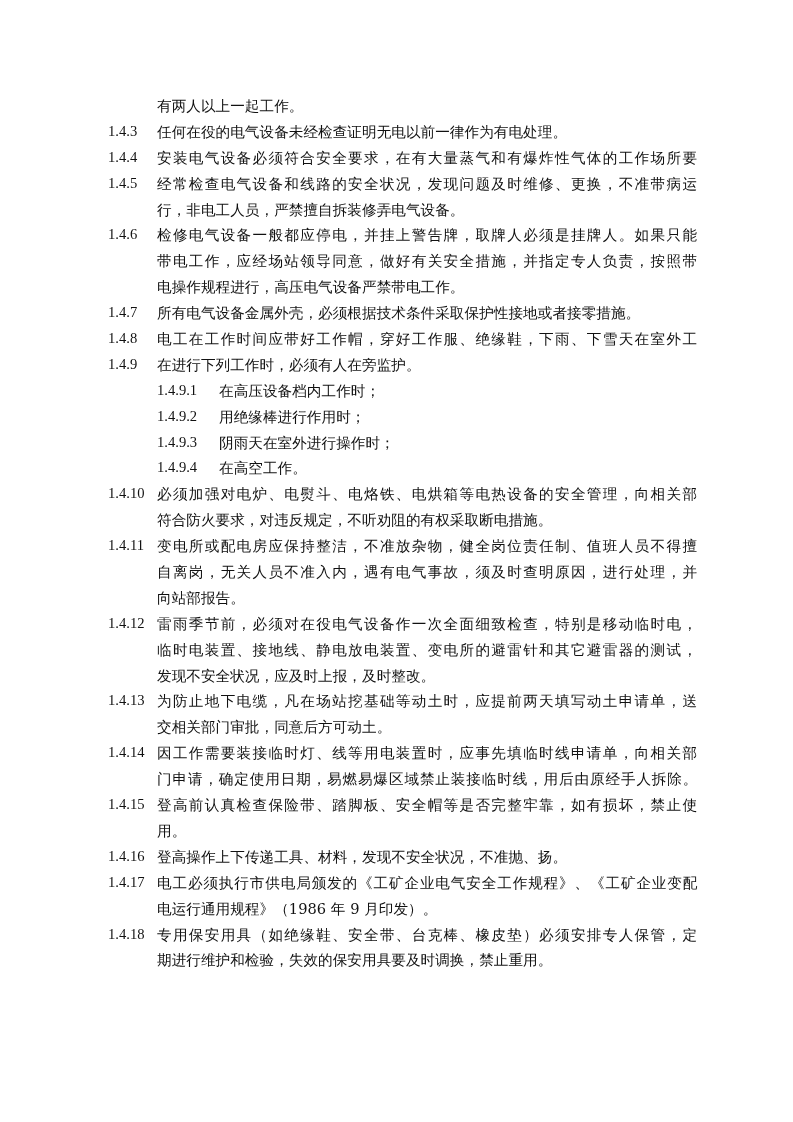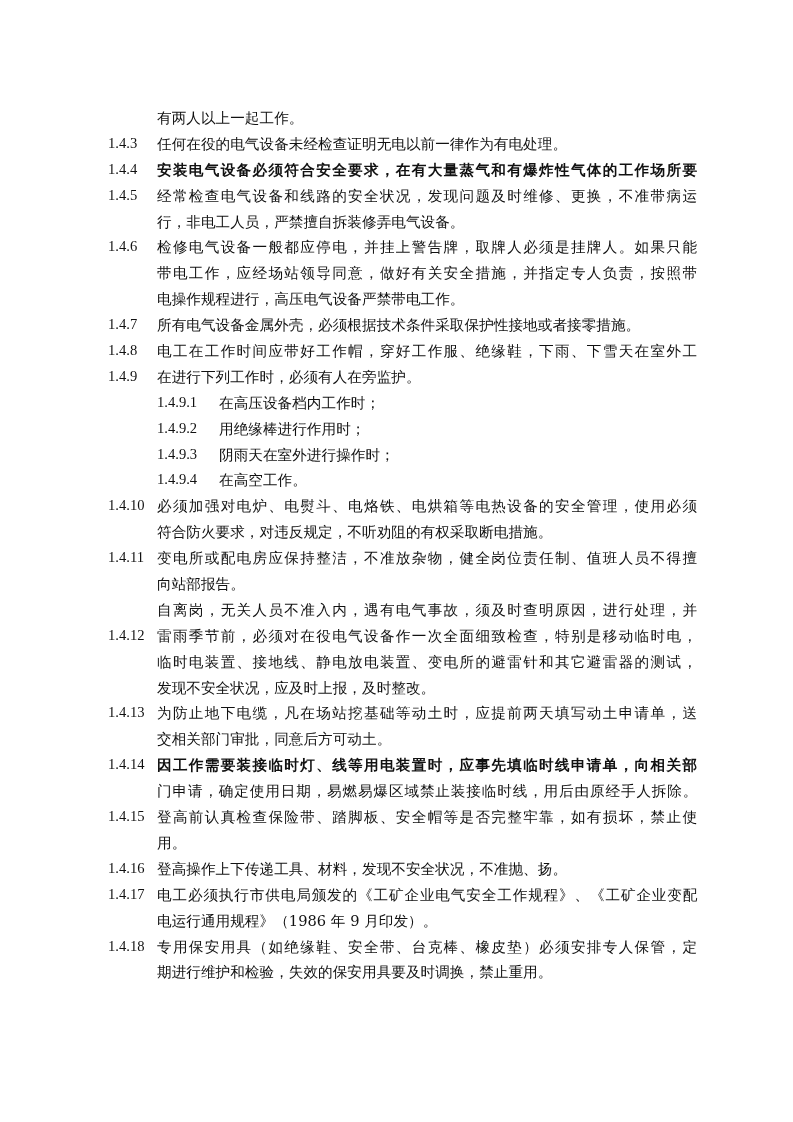--- a/index.html
+++ b/index.html
@@ -11,21 +11,21 @@
       width: 793px;
       height: 1122px;
       position: relative;
       overflow: hidden;
       font-family: "DejaVu Serif", "Liberation Serif", serif;
       color: #111111;
     }
     .page {
       position: absolute;
       left: 108px;
-      top: 105px;
+      top: 93px;
       width: 600px;
     }
     .line {
       height: 25.9px;
       line-height: 25.9px;
       font-size: 14.6px;
       white-space: nowrap;
       position: relative;
     }
     .num {
@@ -53,21 +53,21 @@
 <div class="page" id="page">
     <div class="line">
       <span class="txt">有两人以上一起工作。</span>
     </div>
     <div class="line">
       <span class="num">1.4.3</span>
       <span class="txt">任何在役的电气设备未经检查证明无电以前一律作为有电处理。</span>
     </div>
     <div class="line">
       <span class="num">1.4.4</span>
-      <span class="txt" style="letter-spacing: 1.32675px; font-weight: bold;">安装电气设备必须符合安全要求，在有大量蒸气和有爆炸性气体的工作场所要</span>
+      <span class="txt" style="letter-spacing: 1.32675px;">安装电气设备必须符合安全要求，在有大量蒸气和有爆炸性气体的工作场所要</span>
     </div>
     <div class="line">
       <span class="num">1.4.5</span>
       <span class="txt" style="letter-spacing: 1.32675px;">经常检查电气设备和线路的安全状况，发现问题及时维修、更换，不准带病运</span>
     </div>
     <div class="line">
       <span class="txt">行，非电工人员，严禁擅自拆装修弄电气设备。</span>
     </div>
     <div class="line">
       <span class="num">1.4.6</span>
@@ -102,55 +102,55 @@
     <div class="line">
       <span class="num sub">1.4.9.3</span>
       <span class="txt sub">阴雨天在室外进行操作时；</span>
     </div>
     <div class="line">
       <span class="num sub">1.4.9.4</span>
       <span class="txt sub">在高空工作。</span>
     </div>
     <div class="line">
       <span class="num">1.4.10</span>
-      <span class="txt" style="letter-spacing: 1.32675px;">必须加强对电炉、电熨斗、电烙铁、电烘箱等电热设备的安全管理，使用必须</span>
+      <span class="txt" style="letter-spacing: 1.32675px;">必须加强对电炉、电熨斗、电烙铁、电烘箱等电热设备的安全管理，向相关部</span>
     </div>
     <div class="line">
       <span class="txt">符合防火要求，对违反规定，不听劝阻的有权采取断电措施。</span>
     </div>
     <div class="line">
       <span class="num">1.4.11</span>
       <span class="txt" style="letter-spacing: 1.32675px;">变电所或配电房应保持整洁，不准放杂物，健全岗位责任制、值班人员不得擅</span>
     </div>
     <div class="line">
-      <span class="txt">向站部报告。</span>
+      <span class="txt" style="letter-spacing: 1.32675px;">自离岗，无关人员不准入内，遇有电气事故，须及时查明原因，进行处理，并</span>
     </div>
     <div class="line">
-      <span class="txt" style="letter-spacing: 1.32675px;">自离岗，无关人员不准入内，遇有电气事故，须及时查明原因，进行处理，并</span>
+      <span class="txt">向站部报告。</span>
     </div>
     <div class="line">
       <span class="num">1.4.12</span>
       <span class="txt" style="letter-spacing: 1.32675px;">雷雨季节前，必须对在役电气设备作一次全面细致检查，特别是移动临时电，</span>
     </div>
     <div class="line">
       <span class="txt" style="letter-spacing: 1.32675px;">临时电装置、接地线、静电放电装置、变电所的避雷针和其它避雷器的测试，</span>
     </div>
     <div class="line">
       <span class="txt">发现不安全状况，应及时上报，及时整改。</span>
     </div>
     <div class="line">
       <span class="num">1.4.13</span>
       <span class="txt" style="letter-spacing: 1.32675px;">为防止地下电缆，凡在场站挖基础等动土时，应提前两天填写动土申请单，送</span>
     </div>
     <div class="line">
       <span class="txt">交相关部门审批，同意后方可动土。</span>
     </div>
     <div class="line">
       <span class="num">1.4.14</span>
-      <span class="txt" style="letter-spacing: 1.32675px; font-weight: bold;">因工作需要装接临时灯、线等用电装置时，应事先填临时线申请单，向相关部</span>
+      <span class="txt" style="letter-spacing: 1.32675px;">因工作需要装接临时灯、线等用电装置时，应事先填临时线申请单，向相关部</span>
     </div>
     <div class="line">
       <span class="txt" style="letter-spacing: 0.870536px;">门申请，确定使用日期，易燃易爆区域禁止装接临时线，用后由原经手人拆除。</span>
     </div>
     <div class="line">
       <span class="num">1.4.15</span>
       <span class="txt" style="letter-spacing: 1.32675px;">登高前认真检查保险带、踏脚板、安全帽等是否完整牢靠，如有损坏，禁止使</span>
     </div>
     <div class="line">
       <span class="txt">用。</span>

